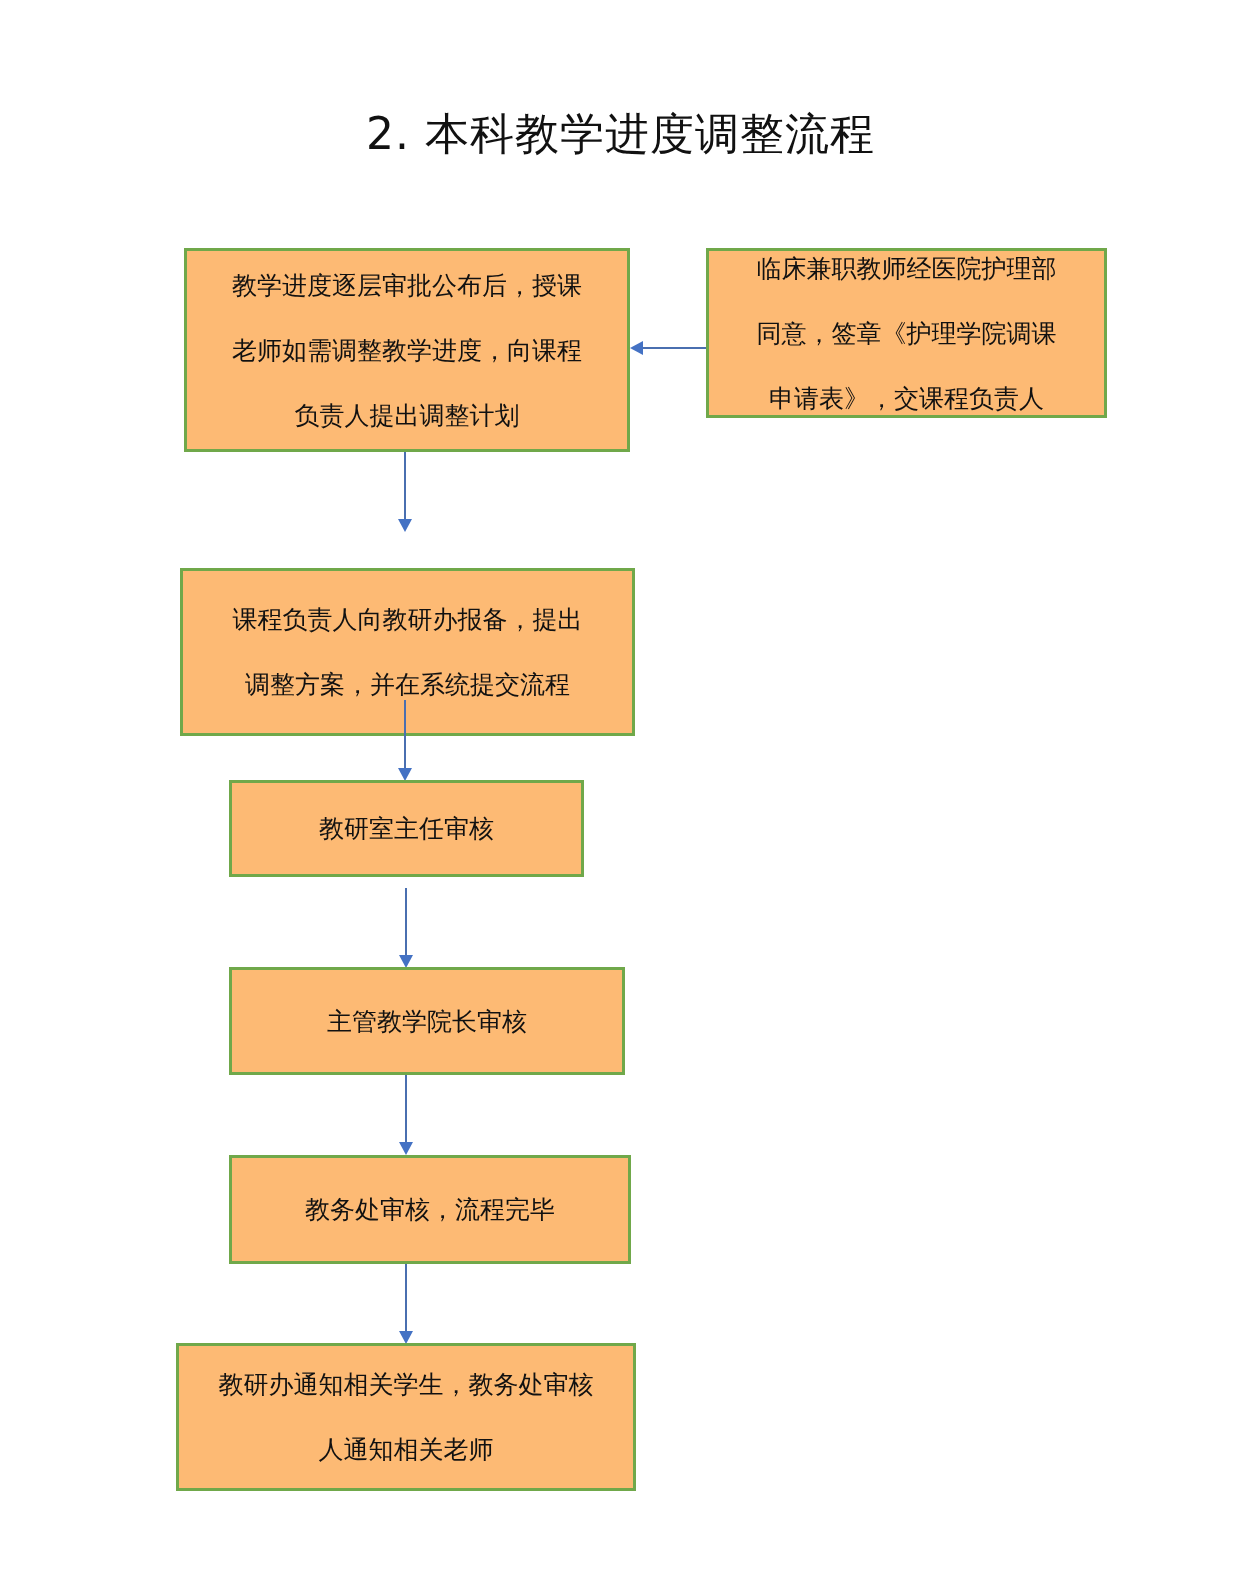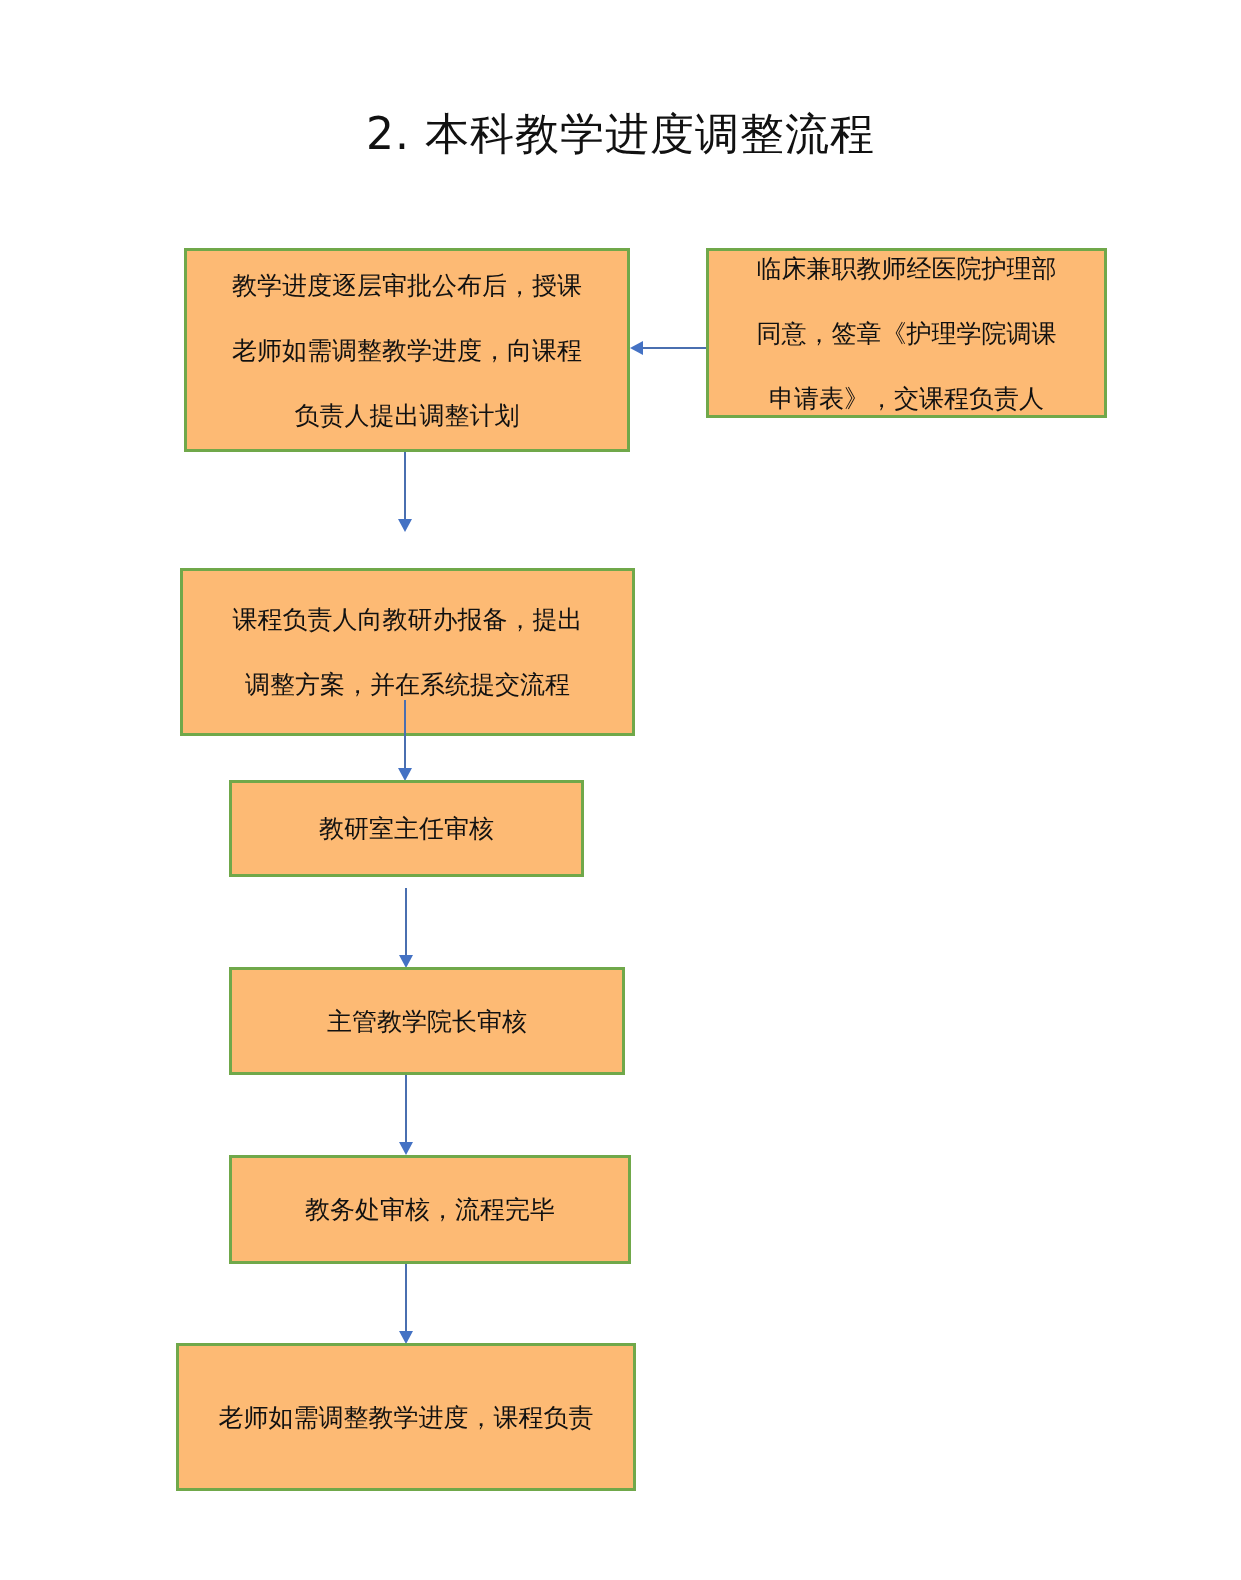--- a/index.html
+++ b/index.html
@@ -66,14 +66,15 @@
 <div class="arrow-down" style="left:399px; top:1142px;"></div>
 
 <div class="box" style="left:229px; top:1155px; width:402px; height:109px;">
   <span class="line">教务处审核，流程完毕</span>
 </div>
 
 <div class="vline" style="left:405px; top:1264px; height:68px;"></div>
 <div class="arrow-down" style="left:399px; top:1331px;"></div>
 
 <div class="box" style="left:176px; top:1343px; width:460px; height:148px;">
-  <span class="line">老师如需调整教学进度，课程负责</span>
+  <span class="line">教研办通知相关学生，教务处审核</span>
+  <span class="line">人通知相关老师</span>
 </div>
 
 </body></html>

